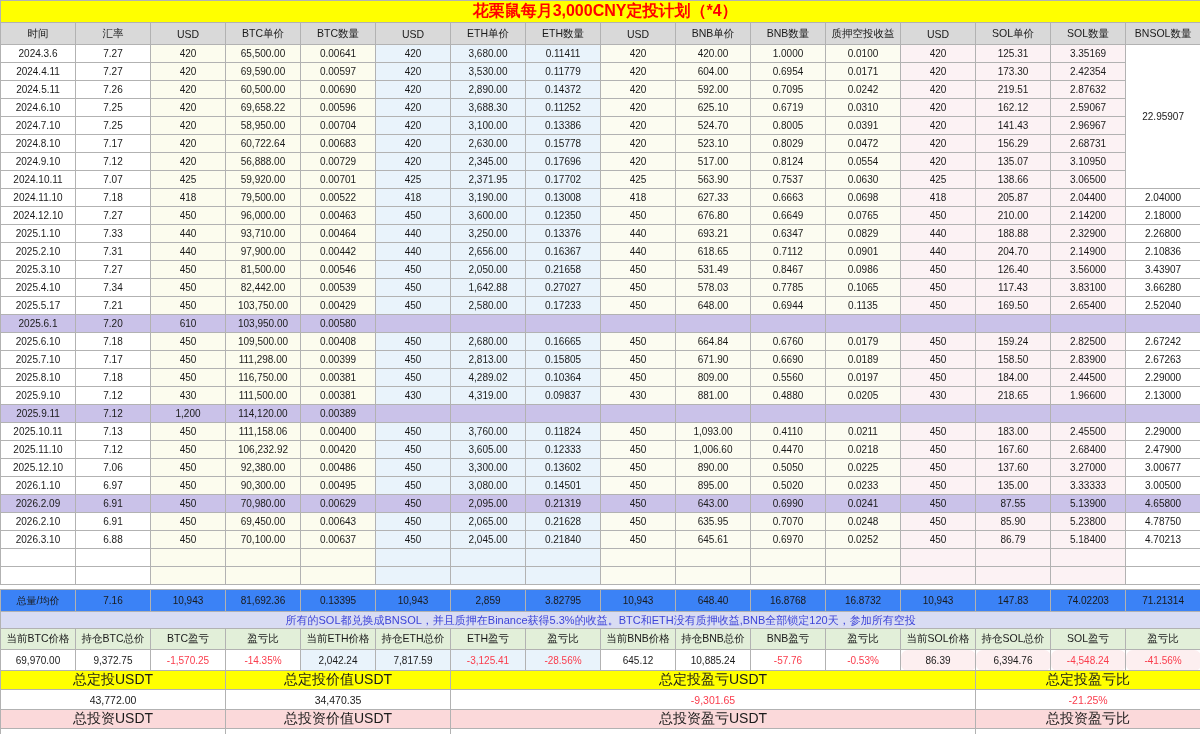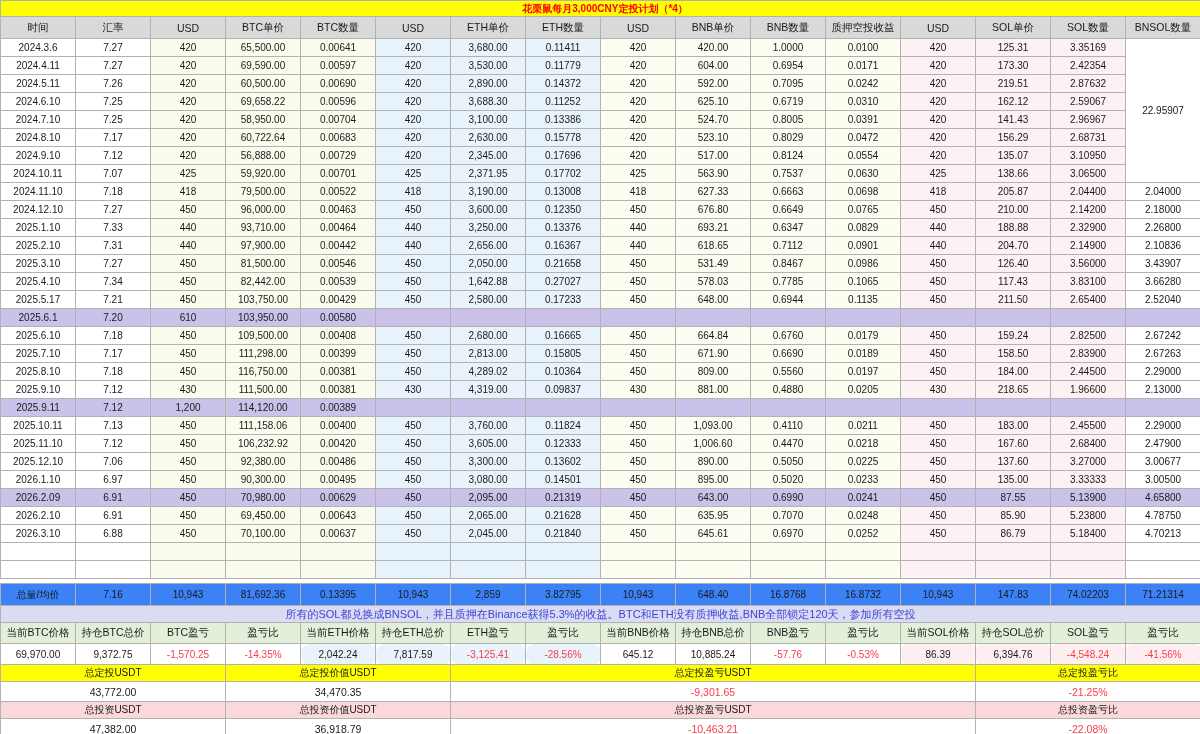--- a/index.html
+++ b/index.html
@@ -2,38 +2,38 @@
 <html><head>
 <meta charset="utf-8">
 <style>
   html,body{margin:0;padding:0;background:#fff;}
   .sheet{width:1200px;height:734px;overflow:hidden;background:#fff;
          font-family:"Liberation Sans","DejaVu Sans",sans-serif;}
   table{border-collapse:collapse;table-layout:fixed;width:1200px;}
   td,th{border:1px solid #b2b2b2;text-align:center;vertical-align:middle;
         font-weight:normal;overflow:hidden;white-space:nowrap;padding:0 1px;
         font-size:10px;color:#1a1a1a;}
-  .title-cell{background:#ffff00;color:#ff0000;font-size:10px;height:15px;font-weight:bold;padding-left:10px;}
+  .title-cell{background:#ffff00;color:#ff0000;font-size:16px;height:15px;font-weight:bold;padding-left:10px;}
   th.head{background:#d9d9d9;font-size:10.5px;height:21px;}
   .r-data td{height:17px;}
   .g-plain{background:#ffffff;}
   .g-btc{background:#fcfcee;}
   .g-eth{background:#e9f3fb;}
   .g-bnb{background:#fcfcf1;}
   .g-sol{background:#fcf2f4;}
   .r-data.hl td{background:#cac2e9;}
   .r-spacer td{height:4px;border-left:none;border-right:none;background:#fff;}
   .r-total td{height:21px;background:#3b82f6;}
   .note{height:16px;background:#d9dcf3;color:#3d44d8;font-size:11px;}
   .sumhead{height:20px;background:#e2efd9;font-size:10.5px;text-align:center;}
   .sumval{height:20px;font-size:10px;}
   .s-plain{background:#ffffff;}
-  .s-eth{background:#e9f3fb;border-radius:9px;}
+  .s-eth{background:#e9f3fb;}
   .s-sol{background:#fdeff0;border-radius:7px;}
-  .agghead{height:16px;font-size:10px;}
+  .agghead{height:16px;font-size:14px;}
   .yellow{background:#ffff00;}
   .pink{background:#fbd9da;}
   .aggval{height:19px;background:#ffffff;font-size:10.5px;}
   .neg{color:#fa3c4c;}
 </style>
 </head>
 <body>
 
 <div class="sheet">
   <table>
@@ -329,21 +329,21 @@
           <td class="g-btc">103,750.00</td>
           <td class="g-btc">0.00429</td>
           <td class="g-eth">450</td>
           <td class="g-eth">2,580.00</td>
           <td class="g-eth">0.17233</td>
           <td class="g-bnb">450</td>
           <td class="g-bnb">648.00</td>
           <td class="g-bnb">0.6944</td>
           <td class="g-bnb">0.1135</td>
           <td class="g-sol">450</td>
-          <td class="g-sol">211.50</td>
+          <td class="g-sol">169.50</td>
           <td class="g-sol">2.65400</td>
           <td class="g-plain">2.52040</td>
         </tr>
         <tr class="r-data hl">
           <td class="g-plain">2025.6.1</td>
           <td class="g-plain">7.20</td>
           <td class="g-btc">610</td>
           <td class="g-btc">103,950.00</td>
           <td class="g-btc">0.00580</td>
           <td class="g-eth"></td>

